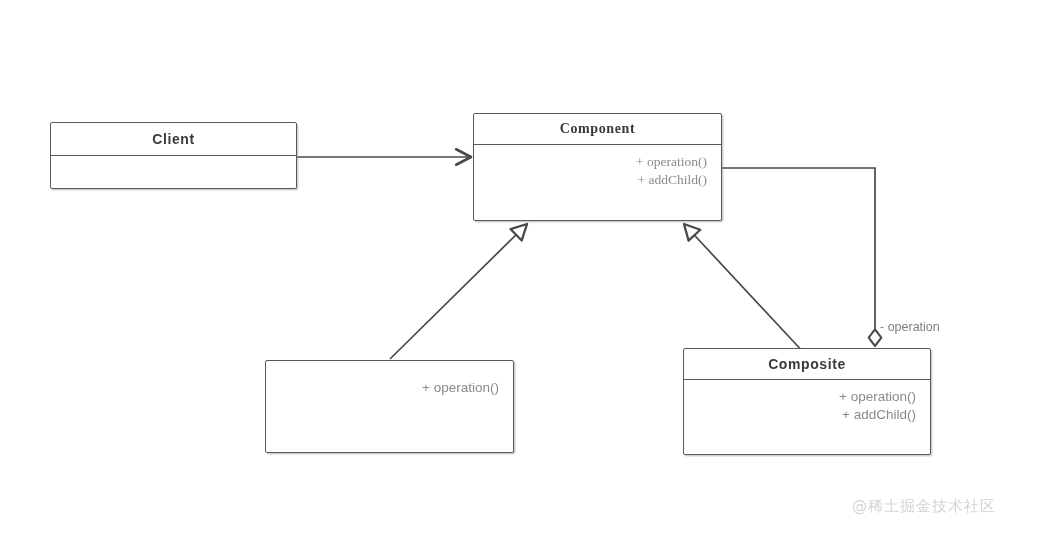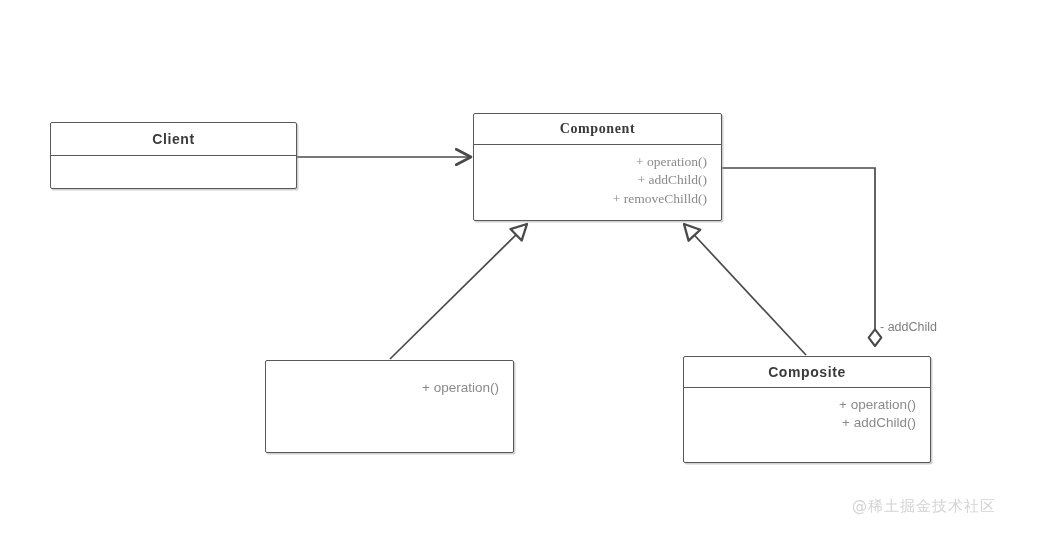--- a/index.html
+++ b/index.html
@@ -108,35 +108,34 @@
   <div class="uml-class" style="left:50px; top:122px; width:247px; height:67px;">
     <div class="uml-title" style="height:33px;">Client</div>
     <div class="uml-members empty" style="height:32px;"></div>
   </div>
 
   <div class="uml-class" style="left:473px; top:113px; width:249px; height:108px;font-family:Liberation Serif, serif;">
     <div class="uml-title" style="height:31px;">Component</div>
     <div class="uml-members">
       <div class="member-row">+ operation()</div>
       <div class="member-row">+ addChild()</div>
-      <div class="member-row">+ removeChilld()</div>
     </div>
   </div>
 
   <div class="uml-class" style="left:265px; top:360px; width:249px; height:93px;">
     <div class="uml-members" style="padding-top:18px;">
       <div class="member-row">+ operation()</div>
     </div>
   </div>
 
-  <div class="uml-class" style="left:683px; top:356px; width:248px; height:107px;">
+  <div class="uml-class" style="left:683px; top:348px; width:248px; height:107px;">
     <div class="uml-title" style="height:31px;">Composite</div>
     <div class="uml-members">
       <div class="member-row">+ operation()</div>
       <div class="member-row">+ addChild()</div>
     </div>
   </div>
 
-  <div class="edge-label" style="left:880px; top:320px;">- addChild</div>
+  <div class="edge-label" style="left:880px; top:320px;">- operation</div>
 
   <div class="watermark" style="left:852px; top:497px;">@稀土掘金技术社区</div>
 
 </div>
 
 </body></html>

